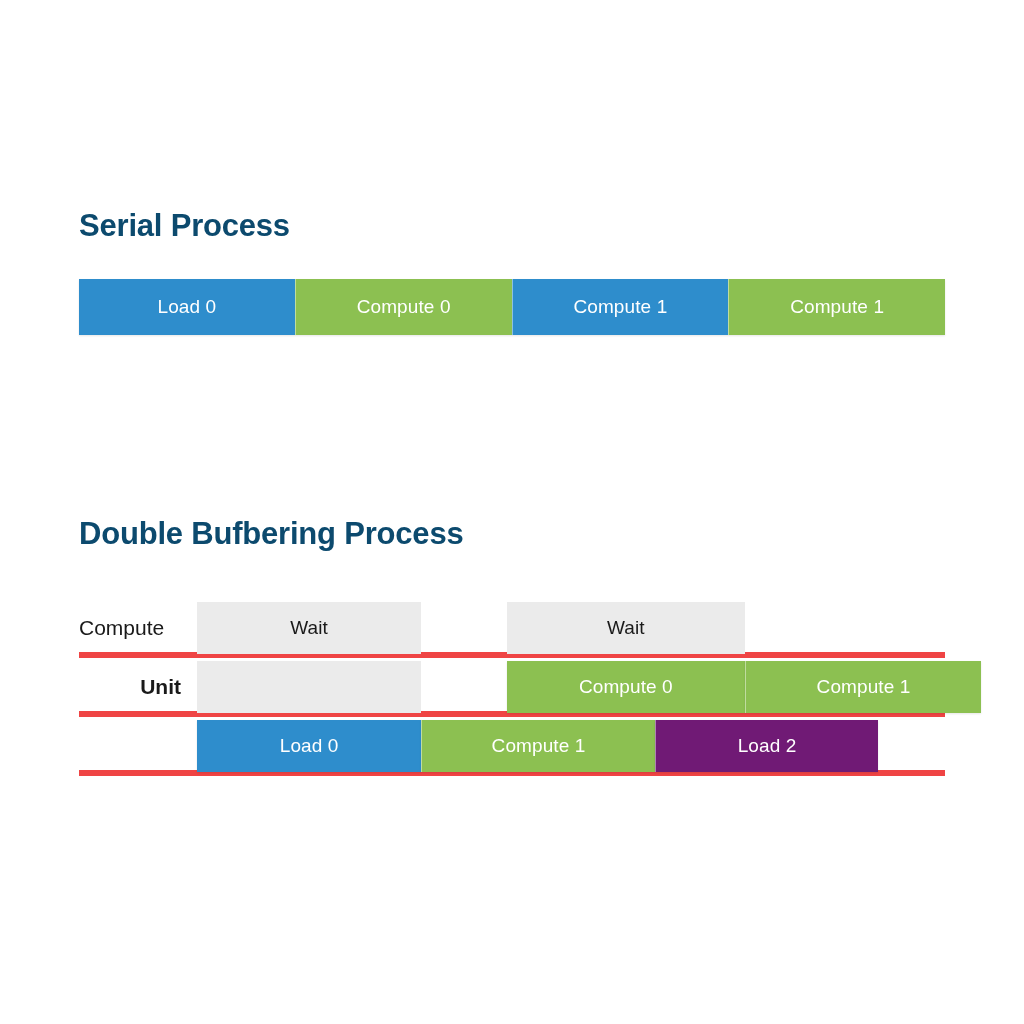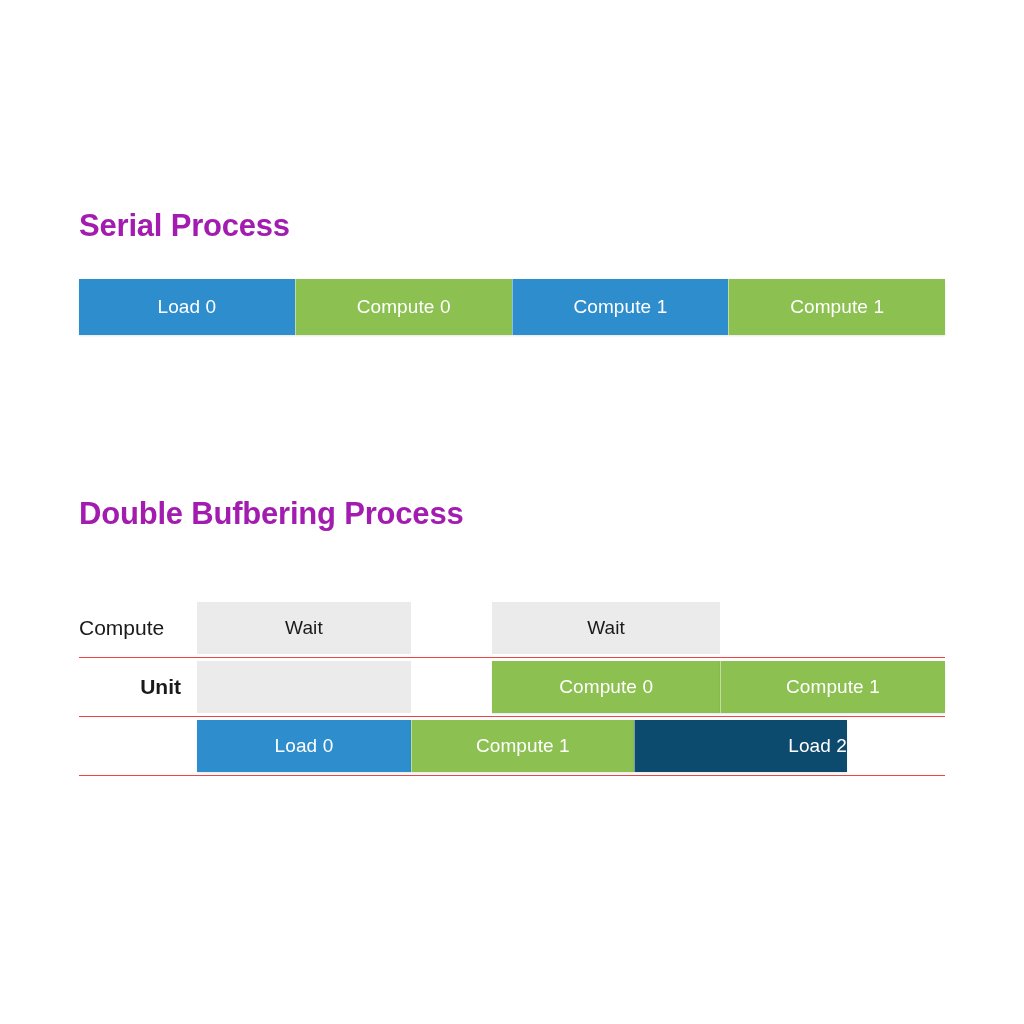--- a/index.html
+++ b/index.html
@@ -20,26 +20,26 @@
     inset: 0;
     background: #ffffff;
   }
 
   
   .section-title {
     position: absolute;
     left: 79px;
     font-size: 31px;
     font-weight: bold;
-    color: #a21caf;
+    color: #0c4a6e;
     letter-spacing: -0.2px;
     white-space: nowrap;
   }
   #serial-title { top: 208px; }
-  #double-title { top: 496px; }
+  #double-title { top: 516px; }
 
   
   #serial-timeline {
     position: absolute;
     left: 79px;
     top: 279px;
     width: 866px;
     height: 56px;
     display: flex;
     box-shadow: 0 1px 2px rgba(0,0,0,0.10);
@@ -62,21 +62,21 @@
     left: 79px;
     top: 599px;
     width: 866px;
     height: 178px;
   }
   .dbl-row {
     position: absolute;
     left: 0;
     width: 866px;
     height: 59px;
-    border-bottom: 1px solid #ef4444;
+    border-bottom: 6px solid #ef4444;
     box-sizing: border-box;
   }
   #dbl-row-0 { top: 0px; }
   #dbl-row-1 { top: 59px; }
   #dbl-row-2 { top: 118px; }
 
   .row-label {
     position: absolute;
     left: 0;
     top: 0;
@@ -90,20 +90,21 @@
   }
   .row-label.align-left  { justify-content: flex-start; }
   .row-label.align-right { justify-content: flex-end; padding-right: 2px; font-weight: bold; }
 
   .track {
     position: absolute;
     left: 118px;
     top: 0;
     width: 748px;
     height: 58px;
+    padding-left: 36px;
   }
   .block {
     position: absolute;
     top: 3px;
     height: 52px;
     display: flex;
     align-items: center;
     justify-content: center;
     font-size: 19px;
     box-sizing: border-box;
@@ -174,20 +175,20 @@
         </div>
     </div>
     <div class="dbl-row" id="dbl-row-2">
       <div class="track">
           <div class="block colored" style="background: rgb(46, 141, 204); left: 0%; width: 28.6%;">
             <span>Load 0</span>
           </div>
           <div class="block colored joined-left" style="background: rgb(140, 192, 81); left: 28.6%; width: 29.8%;">
             <span>Compute 1</span>
           </div>
-          <div class="block colored joined-left" style="background: #0c4a6e; left: 58.4%; width: 28.5%; justify-content: flex-end;">
+          <div class="block colored joined-left" style="background: #701a75; left: 58.4%; width: 28.5%;">
             <span>Load 2</span>
           </div>
         </div>
     </div>
   </div>
 
 </div>
 
 </body></html>

